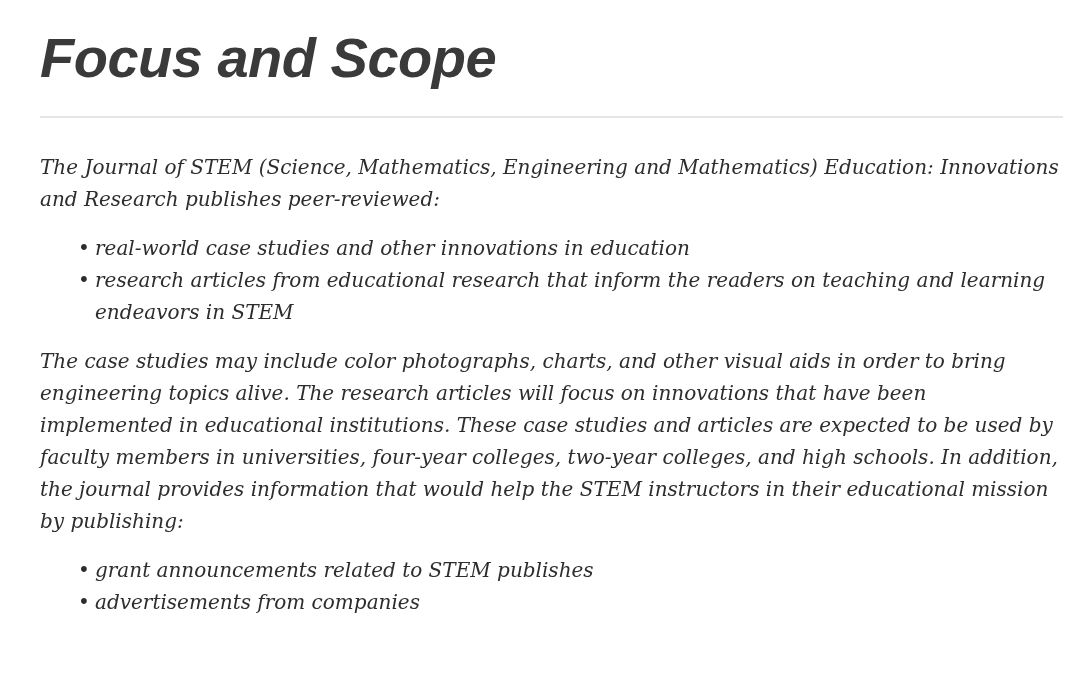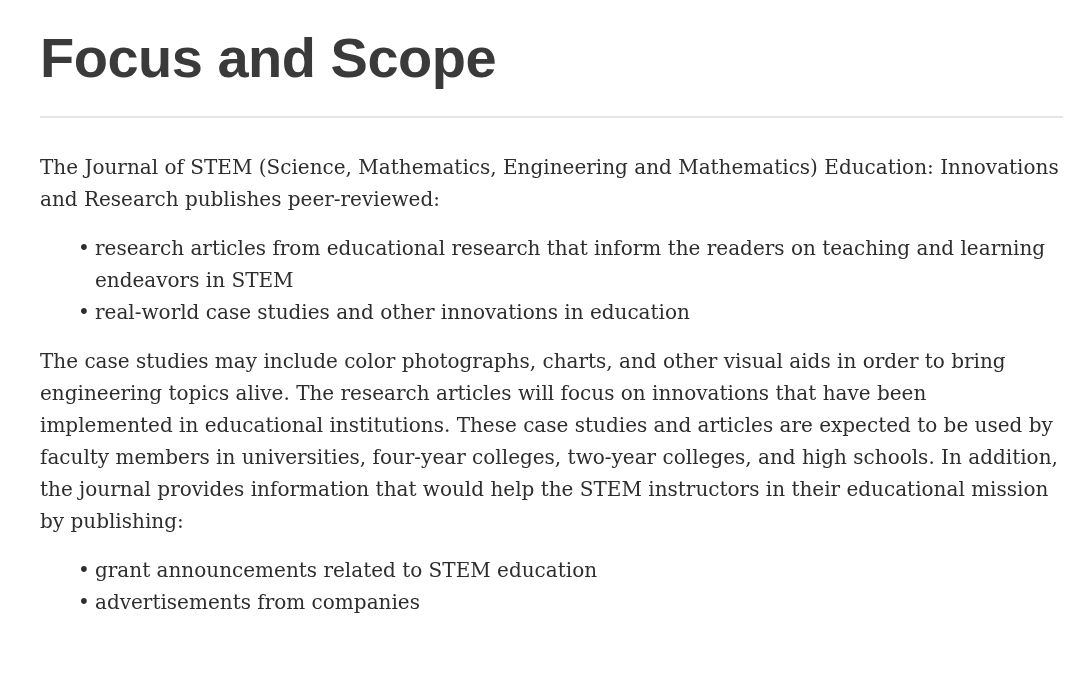--- a/index.html
+++ b/index.html
@@ -9,20 +9,21 @@
     color: #2d2d2d;
     font-family: "DejaVu Serif", "Liberation Serif", serif;
   }
   .page {
     width: 1080px;
     height: 699px;
     box-sizing: border-box;
     padding: 26px 17px 0 40px;
     overflow: hidden;
     background: #ffffff;
+    font-style: italic;
   }
   h1.page-title {
     font-family: "Liberation Sans", "DejaVu Sans", sans-serif;
     font-size: 56px;
     line-height: 64px;
     font-weight: 700;
     letter-spacing: -0.5px;
     color: #3a3a3a;
     margin: 0;
   }
@@ -59,24 +60,24 @@
 
 <div class="page">
 
   <h1 class="page-title">Focus and Scope</h1>
 
   <hr class="divider">
 
   <p class="body-text">The Journal of STEM (Science, Mathematics, Engineering and Mathematics) Education: Innovations and Research publishes peer-reviewed:</p>
 
   <ul class="bullet-list">
+    <li>real-world case studies and other innovations in education</li>
     <li>research articles from educational research that inform the readers on teaching and learning endeavors in STEM</li>
-    <li>real-world case studies and other innovations in education</li>
   </ul>
 
   <p class="body-text">The case studies may include color photographs, charts, and other visual aids in order to bring engineering topics alive. The research articles will focus on innovations that have been implemented in educational institutions. These case studies and articles are expected to be used by faculty members in universities, four-year colleges, two-year colleges, and high schools. In addition, the journal provides information that would help the STEM instructors in their educational mission by publishing:</p>
 
   <ul class="bullet-list">
-    <li>grant announcements related to STEM education</li>
+    <li>grant announcements related to STEM publishes</li>
     <li>advertisements from companies</li>
   </ul>
 
 </div>
 
 </body></html>

